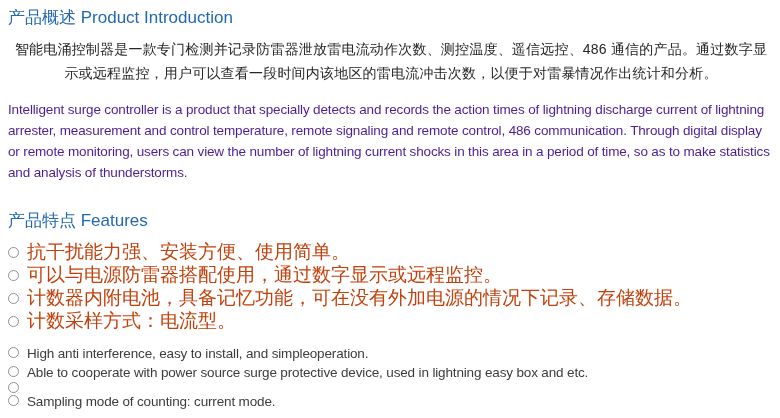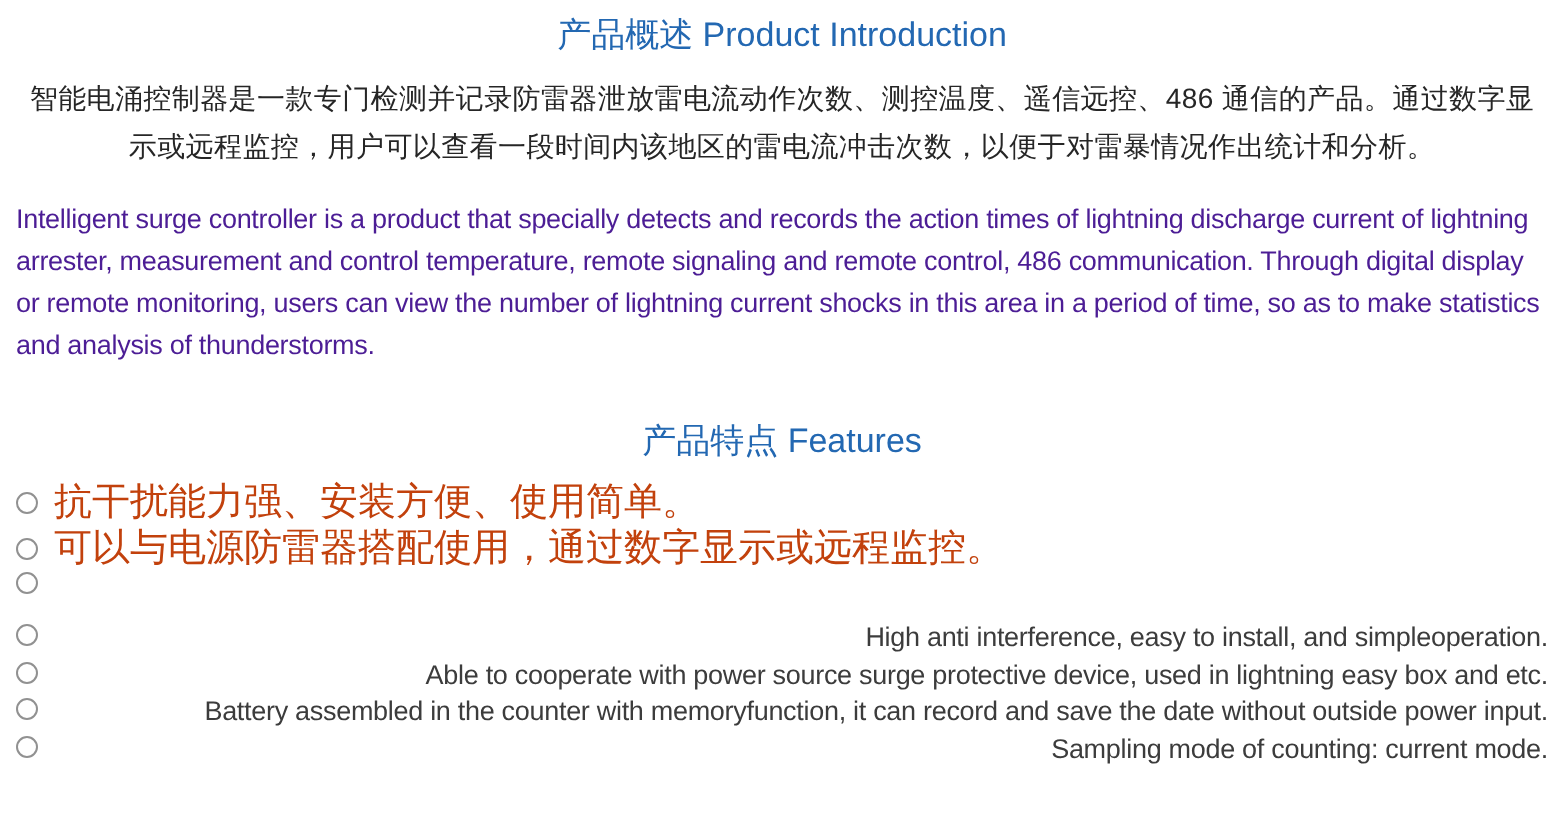--- a/index.html
+++ b/index.html
@@ -13,21 +13,20 @@
     color: #262626;
     box-sizing: border-box;
     padding: 8px 6px 10px 8px;
   }
   .section-heading {
     color: #2368b2;
     font-size: 17px;
     font-weight: 400;
     margin: 0 0 9px 0;
     line-height: 20px;
-    text-align: center;
   }
   #features-section .section-heading {
     margin-top: 28px;
   }
   .para-zh {
     font-size: 14px;
     line-height: 24px;
     color: #262626;
     margin: 0 0 14px 0;
     letter-spacing: 0.2px;
@@ -55,21 +54,20 @@
     color: #c2410c;
   }
   ul.bullet-list.en {
     margin-top: 13px;
   }
   ul.bullet-list.en li {
     font-size: 13.5px;
     line-height: 18.5px;
     color: #3c3c3c;
     letter-spacing: -0.15px;
-    justify-content: space-between;
   }
   .ring {
     flex: 0 0 auto;
     display: inline-block;
     width: 9px;
     height: 9px;
     border: 1px solid #919191;
     border-radius: 50%;
     margin-right: 8px;
     position: relative;
@@ -92,34 +90,38 @@
     <li>
       <span class="ring"></span>
       <span>抗干扰能力强、安装方便、使用简单。</span>
     </li>
     <li>
       <span class="ring"></span>
       <span>可以与电源防雷器搭配使用，通过数字显示或远程监控。</span>
     </li>
     <li>
       <span class="ring"></span>
+      <span>计数器内附电池，具备记忆功能，可在没有外加电源的情况下记录、存储数据。</span>
+    </li>
+    <li>
+      <span class="ring"></span>
+      <span>计数采样方式：电流型。</span>
     </li>
   </ul>
 
   <ul class="bullet-list en">
     <li>
       <span class="ring"></span>
       <span>High anti interference, easy to install, and simpleoperation.</span>
     </li>
     <li>
       <span class="ring"></span>
       <span>Able to cooperate with power source surge protective device, used in lightning easy box and etc.</span>
     </li>
     <li>
       <span class="ring"></span>
-      <span>Battery assembled in the counter with memoryfunction, it can record and save the date without outside power input.</span>
     </li>
     <li>
       <span class="ring"></span>
       <span>Sampling mode of counting: current mode.</span>
     </li>
   </ul>
 </section>
 
 </body></html>

